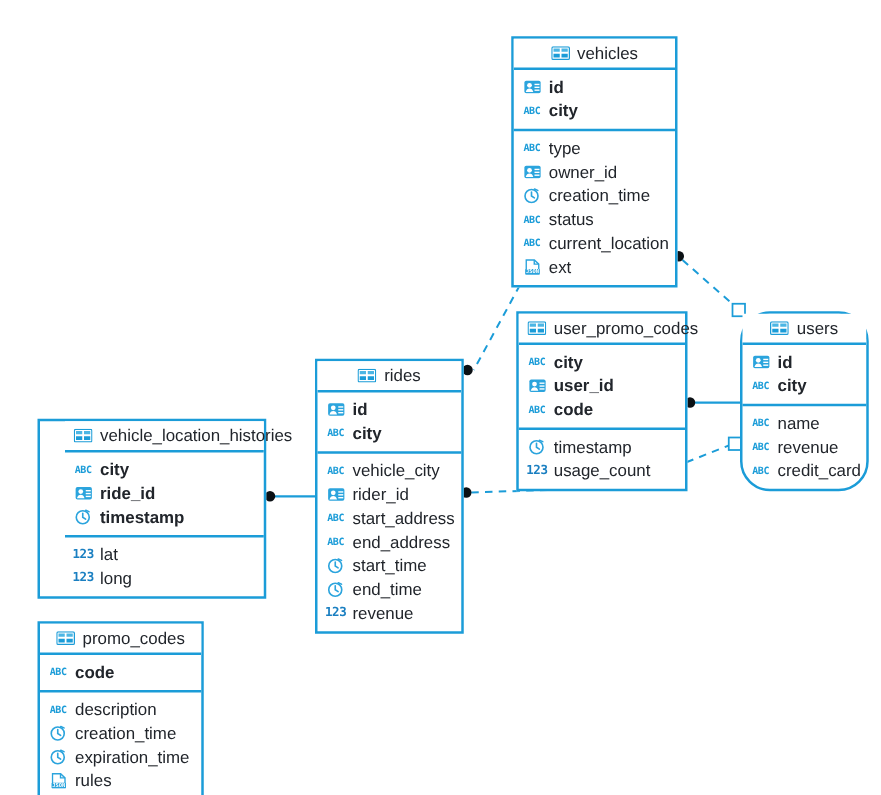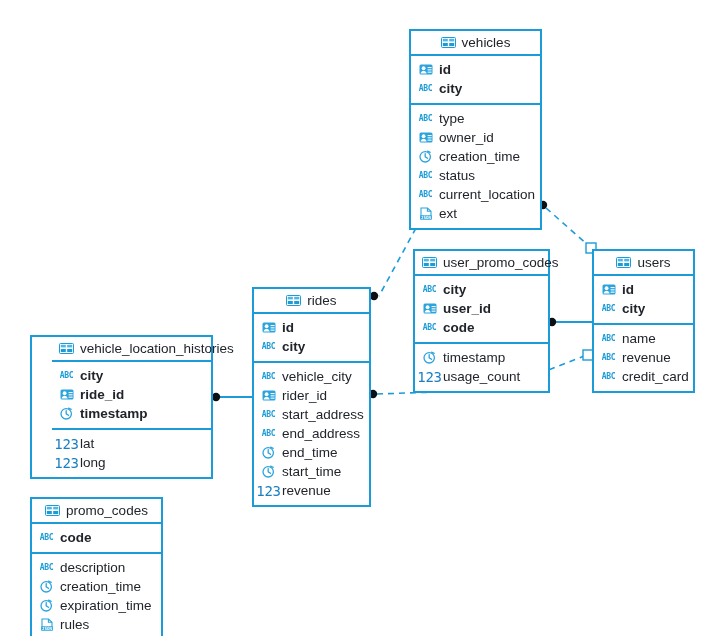--- a/index.html
+++ b/index.html
@@ -92,22 +92,22 @@
   .icon-abc {
     font-family: "DejaVu Sans Mono", monospace;
     font-size: 8px;
     font-weight: bold;
     color: #1b9cd8;
     letter-spacing: -0.3px;
     line-height: 1;
   }
   .icon-123 {
     font-family: "DejaVu Sans Mono", monospace;
-    font-size: 14px;
-    font-weight: normal;
+    font-size: 10px;
+    font-weight: bold;
     color: #1a7fc1;
     letter-spacing: -0.3px;
     line-height: 1;
   }
 </style>
 </head>
 <body>
 
 <div id="canvas">
 
@@ -271,21 +271,21 @@
         </span>
         <span class="field-name">timestamp</span>
       </div>
       <div class="field-row">
         <span class="icon icon-123">123</span>
         <span class="field-name">usage_count</span>
       </div>
     </div>
   </div>
 
-  <div class="entity" style="left:592px; top:249px; width:103px;">
+  <div class="entity" style="left:592px; top:249px; width:103px;border-radius:24px;">
     <div class="entity-header center">
       <span class="icon">
         <svg width="15" height="11" viewBox="0 0 15 11">
             <rect x="0.5" y="0.5" width="14" height="10" rx="1" fill="#fff" stroke="#1b9cd8"></rect>
             <rect x="1.8" y="1.8" width="5" height="2.6" fill="#4cb6e4"></rect>
             <rect x="8.2" y="1.8" width="5" height="2.6" fill="#4cb6e4"></rect>
             <rect x="1.8" y="6" width="5" height="3" fill="#1b9cd8"></rect>
             <rect x="8.2" y="6" width="5" height="3" fill="#1b9cd8"></rect>
           </svg>
       </span>
@@ -385,31 +385,31 @@
         <span class="field-name">end_address</span>
       </div>
       <div class="field-row">
         <span class="icon">
           <svg width="13" height="13" viewBox="0 0 13 13">
               <circle cx="6.2" cy="6.8" r="5.2" fill="#fff" stroke="#2ba4dd" stroke-width="1.3"></circle>
               <path d="M6.2 3.6v3.2l2.3 1.5" stroke="#2ba4dd" stroke-width="1.3" fill="none" stroke-linecap="round"></path>
               <path d="M8.6 1.2l2.6 1.1" stroke="#2ba4dd" stroke-width="1.3" stroke-linecap="round"></path>
             </svg>
         </span>
+        <span class="field-name">start_time</span>
+      </div>
+      <div class="field-row">
+        <span class="icon">
+          <svg width="13" height="13" viewBox="0 0 13 13">
+              <circle cx="6.2" cy="6.8" r="5.2" fill="#fff" stroke="#2ba4dd" stroke-width="1.3"></circle>
+              <path d="M6.2 3.6v3.2l2.3 1.5" stroke="#2ba4dd" stroke-width="1.3" fill="none" stroke-linecap="round"></path>
+              <path d="M8.6 1.2l2.6 1.1" stroke="#2ba4dd" stroke-width="1.3" stroke-linecap="round"></path>
+            </svg>
+        </span>
         <span class="field-name">end_time</span>
-      </div>
-      <div class="field-row">
-        <span class="icon">
-          <svg width="13" height="13" viewBox="0 0 13 13">
-              <circle cx="6.2" cy="6.8" r="5.2" fill="#fff" stroke="#2ba4dd" stroke-width="1.3"></circle>
-              <path d="M6.2 3.6v3.2l2.3 1.5" stroke="#2ba4dd" stroke-width="1.3" fill="none" stroke-linecap="round"></path>
-              <path d="M8.6 1.2l2.6 1.1" stroke="#2ba4dd" stroke-width="1.3" stroke-linecap="round"></path>
-            </svg>
-        </span>
-        <span class="field-name">start_time</span>
       </div>
       <div class="field-row">
         <span class="icon icon-123">123</span>
         <span class="field-name">revenue</span>
       </div>
     </div>
   </div>
 
   <div class="entity" style="left:30px; top:335px; width:183px;padding-left:20px;">
     <div class="entity-header">

